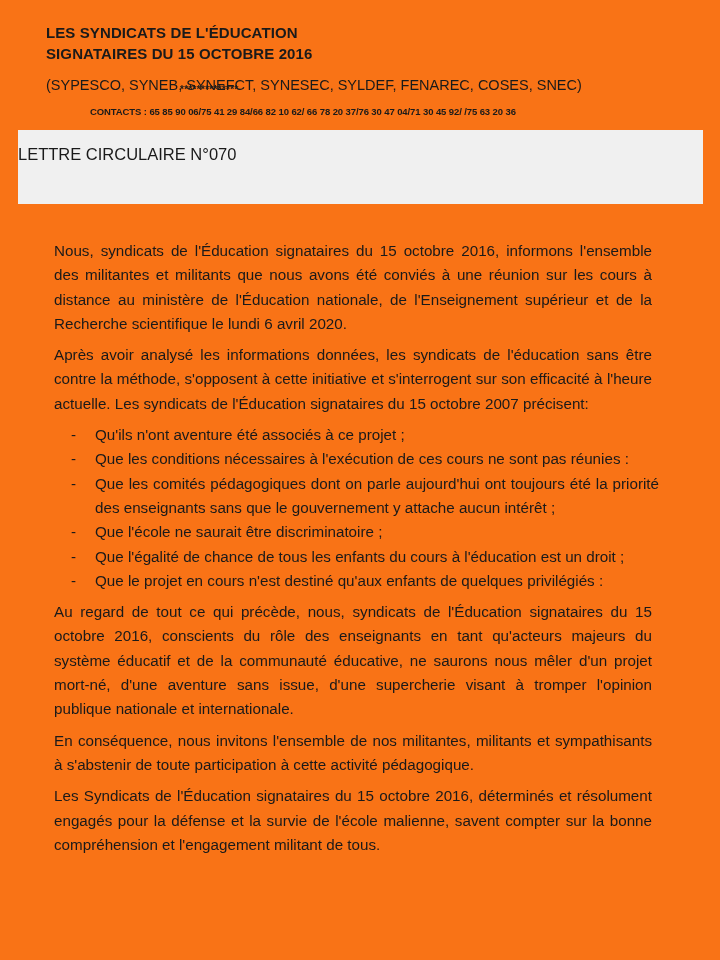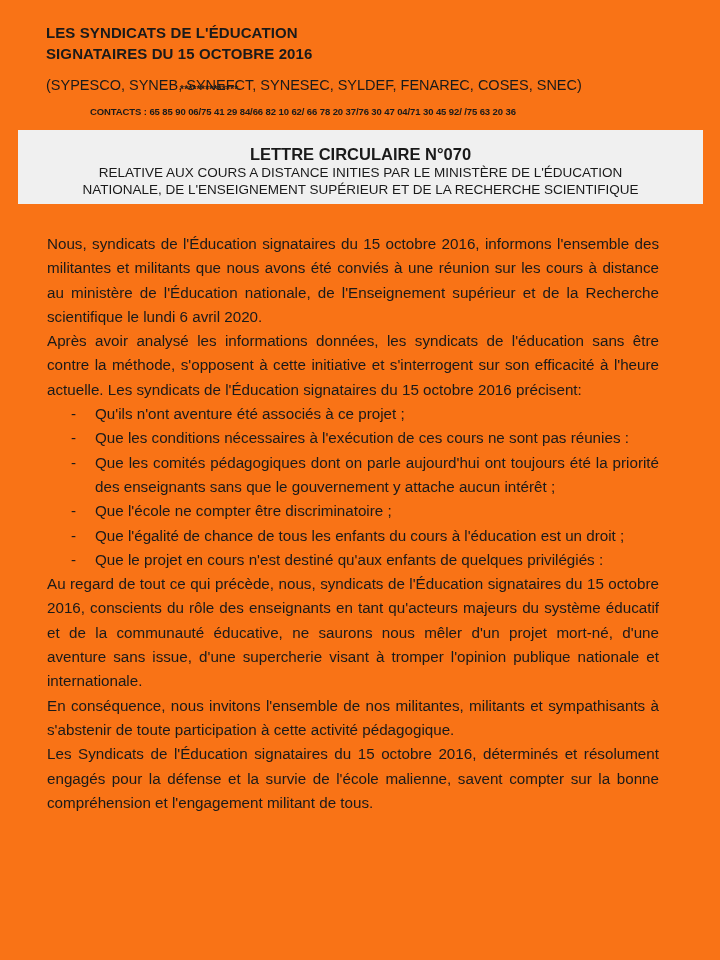--- a/index.html
+++ b/index.html
@@ -13,57 +13,53 @@
   .page { position: absolute; left: 0; top: 0; width: 720px; height: 960px; background: #f97316; padding-left: 48px; }
   .header { position: absolute; left: 46px; top: 22px; }
   .org-line { font-weight: bold; font-size: 15px; line-height: 21px; letter-spacing: 0.1px; }
   .org-sub { font-size: 14.5px; line-height: 20px; margin-top: 11px; }
   .stars { position: absolute; left: 180px; top: 84px; font-size: 10px; font-weight: bold; letter-spacing: 0.3px; }
   .contacts { position: absolute; left: 46px; top: 106px; font-size: 9.5px; font-weight: bold; letter-spacing: -0.1px; white-space: nowrap; margin-left: 44px; }
   .title-box {
     position: absolute; left: 18px; top: 130px; width: 685px; height: 74px;
     background: #f0f0f0;
   }
-  .title-main { position: absolute; left: 0; right: 0; top: 14px; text-align: center; font-weight: bold; font-size: 16.5px; line-height: 20px; }
+  .title-main { position: absolute; left: 0; right: 0; top: 14px; text-align: left; font-weight: normal; font-size: 16.5px; line-height: 20px; }
   .title-sub { position: absolute; left: 0; right: 0; top: 34px; text-align: center; font-size: 13.5px; line-height: 17px; }
   .body { position: absolute; left: 47px; top: 232px; width: 612px; font-size: 15.2px; line-height: 24.3px; }
-  .p { text-align: justify; margin: 0; }
+  .p { text-align: justify; margin: 7px; }
   .bullets { margin: 0; padding: 0; list-style: none; }
   .bullets li { position: relative; padding-left: 48px; text-align: justify; }
   .bullets .dash { position: absolute; left: 24px; top: 0; }
 </style>
 </head>
 <body>
 
 <div class="page">
 
   <div class="header">
     <div class="org-line">LES SYNDICATS DE L'ÉDUCATION</div>
     <div class="org-line">SIGNATAIRES DU 15 OCTOBRE 2016</div>
     <div class="org-sub">(SYPESCO, SYNEB, SYNEFCT, SYNESEC, SYLDEF, FENAREC, COSES, SNEC)</div>
   </div>
   <div class="stars">**************</div>
   <div class="contacts">CONTACTS : 65 85 90 06/75 41 29 84/66 82 10 62/ 66 78 20 37/76 30 47 04/71 30 45 92/ /75 63 20 36</div>
 
   <div class="title-box">
     <div class="title-main">LETTRE CIRCULAIRE N°070</div>
-    <div class="title-sub">
-      <div>RELATIVE AUX COURS A DISTANCE INITIES PAR LE MINISTÈRE DE L'ÉDUCATION</div>
-      <div>NATIONALE, DE L'ENSEIGNEMENT SUPÉRIEUR ET DE LA RECHERCHE SCIENTIFIQUE</div>
-    </div>
   </div>
 
   <div class="body">
     <p class="p">Nous, syndicats de l'Éducation signataires du 15 octobre 2016, informons l'ensemble des militantes et militants que nous avons été conviés à une réunion sur les cours à distance au ministère de l'Éducation nationale, de l'Enseignement supérieur et de la Recherche scientifique le lundi 6 avril 2020.</p>
-    <p class="p">Après avoir analysé les informations données, les syndicats de l'éducation sans être contre la méthode, s'opposent à cette initiative et s'interrogent sur son efficacité à l'heure actuelle. Les syndicats de l'Éducation signataires du 15 octobre 2016 précisent:</p>
+    <p class="p">Après avoir analysé les informations données, les syndicats de l'éducation sans être contre la méthode, s'opposent à cette initiative et s'interrogent sur son efficacité à l'heure actuelle. Les syndicats de l'Éducation signataires du 15 octobre 2007 précisent:</p>
     <ul class="bullets">
       <li><span class="dash">-</span><span>Qu'ils n'ont aventure été associés à ce projet ;</span></li>
       <li><span class="dash">-</span><span>Que les conditions nécessaires à l'exécution de ces cours ne sont pas réunies :</span></li>
       <li><span class="dash">-</span><span>Que les comités pédagogiques dont on parle aujourd'hui ont toujours été la priorité des enseignants sans que le gouvernement y attache aucun intérêt ;</span></li>
-      <li><span class="dash">-</span><span>Que l'école ne compter être discriminatoire ;</span></li>
+      <li><span class="dash">-</span><span>Que l'école ne saurait être discriminatoire ;</span></li>
       <li><span class="dash">-</span><span>Que l'égalité de chance de tous les enfants du cours à l'éducation est un droit ;</span></li>
       <li><span class="dash">-</span><span>Que le projet en cours n'est destiné qu'aux enfants de quelques privilégiés :</span></li>
     </ul>
     <p class="p">Au regard de tout ce qui précède, nous, syndicats de l'Éducation signataires du 15 octobre 2016, conscients du rôle des enseignants en tant qu'acteurs majeurs du système éducatif et de la communauté éducative, ne saurons nous mêler d'un projet mort-né, d'une aventure sans issue, d'une supercherie visant à tromper l'opinion publique nationale et internationale.</p>
     <p class="p">En conséquence, nous invitons l'ensemble de nos militantes, militants et sympathisants à s'abstenir de toute participation à cette activité pédagogique.</p>
     <p class="p">Les Syndicats de l'Éducation signataires du 15 octobre 2016, déterminés et résolument engagés pour la défense et la survie de l'école malienne, savent compter sur la bonne compréhension et l'engagement militant de tous.</p>
   </div>
 
 </div>
 

